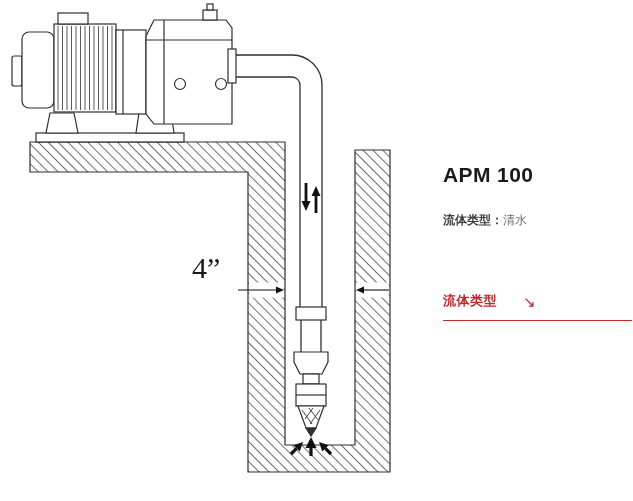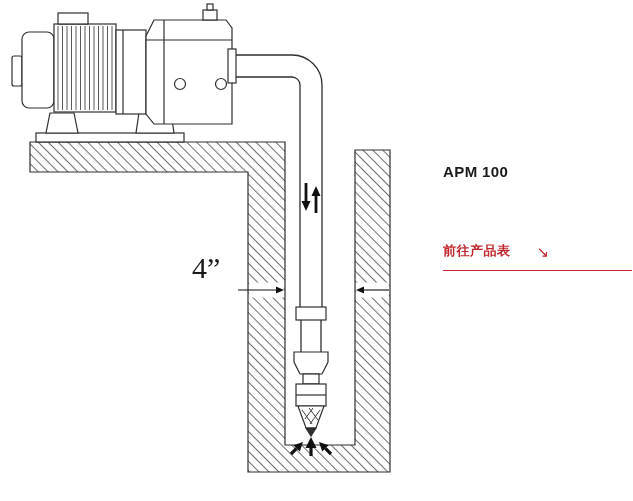--- a/index.html
+++ b/index.html
@@ -2,21 +2,21 @@
 <html><head>
 <meta charset="utf-8">
 <style>
   html,body{margin:0;padding:0;background:#ffffff;}
   .canvas{
     position:relative;width:633px;height:501px;background:#ffffff;overflow:hidden;
     font-family:"Liberation Sans",sans-serif;
   }
   .diagram-svg{position:absolute;left:0;top:0;}
   .panel{position:absolute;left:443px;top:163px;width:189px;}
-  .title{font-size:15px;font-weight:700;color:#1a1a1a;letter-spacing:.4px;}
+  .title{font-size:21px;font-weight:700;color:#1a1a1a;letter-spacing:.4px;}
   .specs{margin-top:23px;font-size:12px;line-height:20px;}
   .spec-label{color:#3d3d3d;font-weight:700;}
   .spec-value{color:#6b6b6b;}
   .link-row{
     margin-top:62px;padding-bottom:10px;border-bottom:1px solid #c2272d;
     display:flex;align-items:center;color:#c2272d;font-size:13px;font-weight:700;
     cursor:pointer;letter-spacing:.5px;
   }
   .link-arrow{margin-left:26px;font-size:15px;font-weight:400;line-height:1;}
   text.dim{font-family:"Liberation Serif",serif;font-size:30px;fill:#1a1a1a;}
@@ -139,21 +139,24 @@
       <line x1="389" y1="290" x2="363" y2="290" stroke="#111111" stroke-width="1.1"></line>
       <path d="M356,290 L364,286.5 L364,293.5 Z" fill="#111111"></path>
       <text class="dim" x="192" y="278">4”</text>
     </g>
   </svg>
 
   <div class="panel">
     <div class="title">APM 100</div>
 
     <div class="specs">
+      <div class="spec-row">
+        <span class="spec-label">流体类型：</span><span class="spec-value">清水</span>
+      </div>
     </div>
 
     <div class="link-row">
-      <span>前往产品表</span>
+      <span>流体类型</span>
       <span class="link-arrow">↘</span>
     </div>
   </div>
 
 </div>
 
 </body></html>

